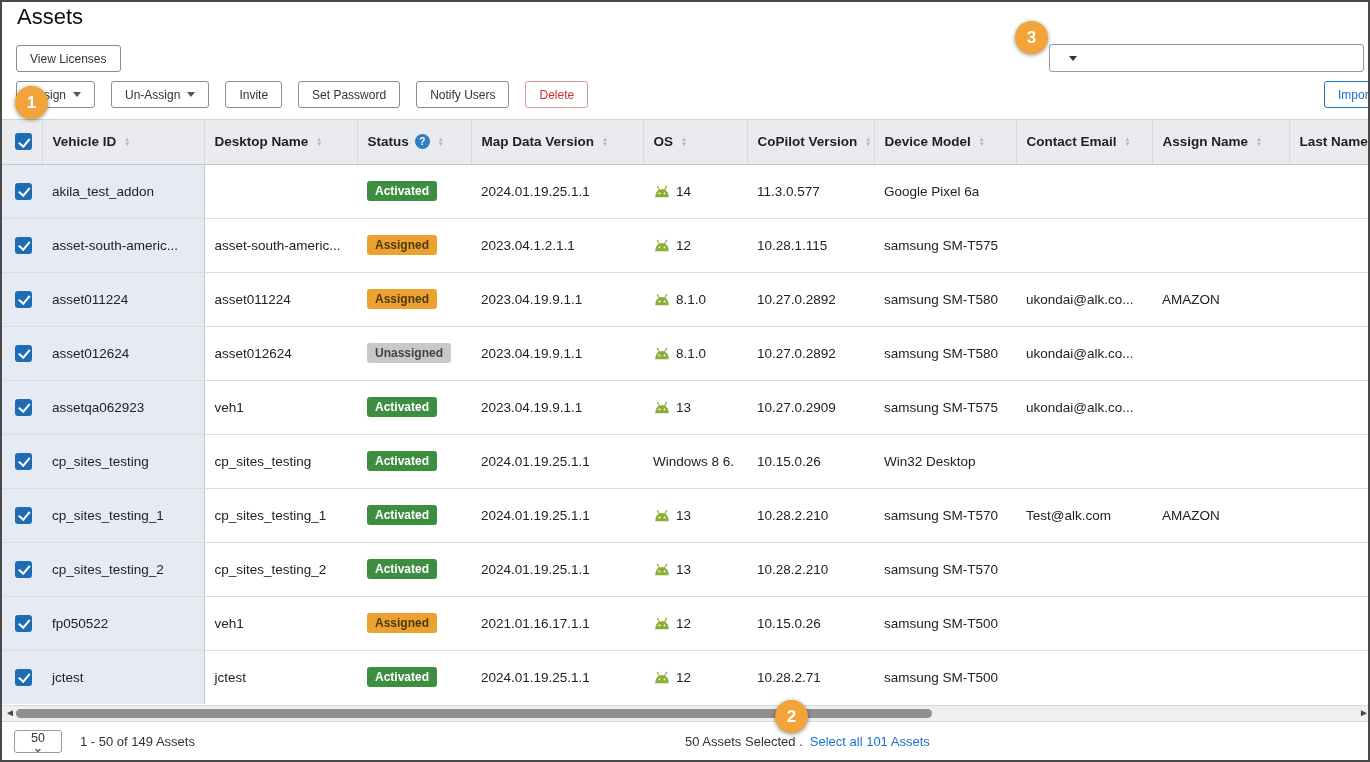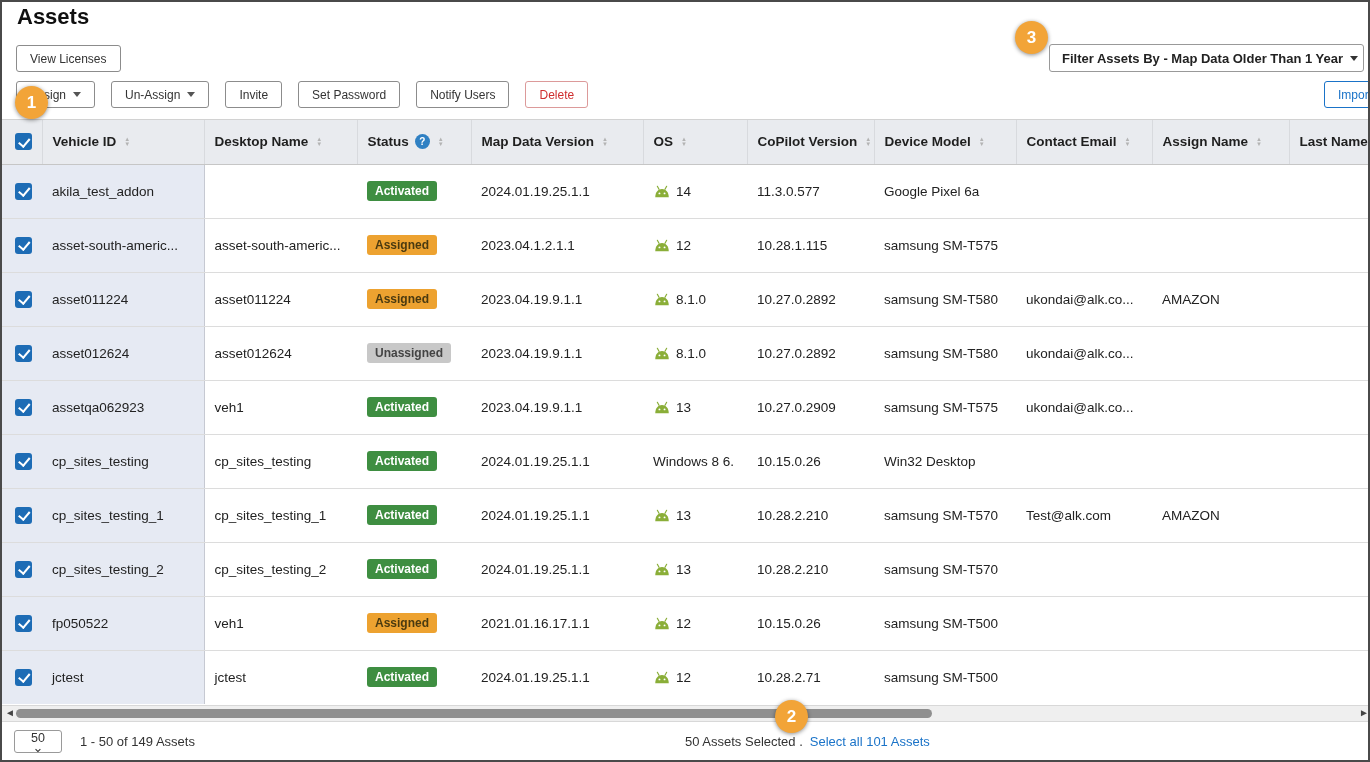--- a/index.html
+++ b/index.html
@@ -5,21 +5,21 @@
   * { box-sizing: border-box; margin: 0; padding: 0; }
   html,body { width:1370px; height:762px; }
   body {
     position: relative;
     font-family: "Liberation Sans", sans-serif;
     background: #ffffff;
     border: 2px solid #4a4a4a;
     overflow: hidden;
     color: #222;
   }
-  .page-title { position:absolute; left:15px; top:2px; font-size:22px; font-weight:700; color:#0f0f0f; }
+  .page-title { position:absolute; left:15px; top:2px; font-size:22px; font-weight:400; color:#0f0f0f; }
 
   .btn {
     background:#fff; border:1px solid #8c8c8c; border-radius:3px;
     font-family:"Liberation Sans",sans-serif; font-size:12px; color:#333;
     height:27px; padding:0 13px; cursor:pointer; white-space:nowrap;
     display:inline-flex; align-items:center;
   }
   #btn-view-licenses { position:absolute; left:14px; top:43px; }
   .toolbar { position:absolute; left:14px; top:79px; display:flex; gap:16px; }
   .btn-delete { color:#cf2e2e; border-color:#dc9a9a; }
@@ -108,21 +108,20 @@
   </button>
   <button class="btn">Invite</button>
   <button class="btn">Set Password</button>
   <button class="btn">Notify Users</button>
   <button class="btn btn-delete">Delete</button>
 </div>
 
 <button class="btn btn-import">Import</button>
 
 <button class="filter-btn">
-  <span>Filter Assets By - Map Data Older Than 1 Year</span>
   <span class="caret dark"></span>
 </button>
 
 <div class="table-wrap">
   <table>
     <thead>
       <tr id="header-row">
         <th class="col-check">
           <div class="checkbox"></div>
         </th>

